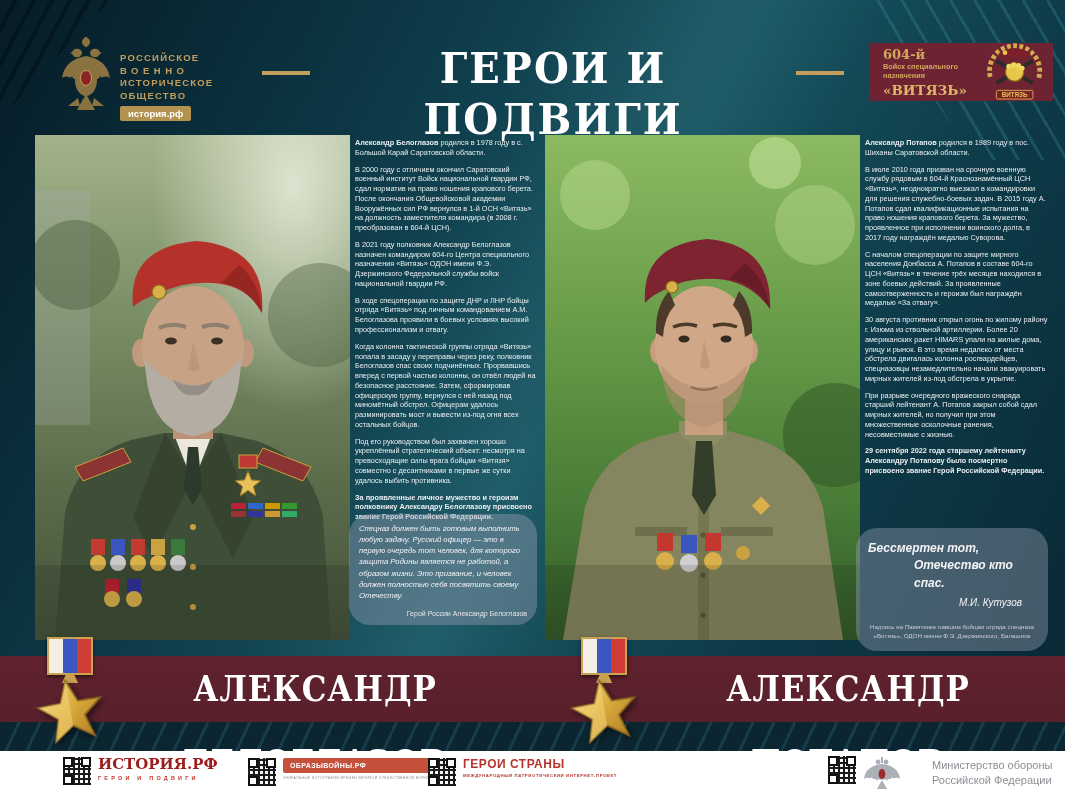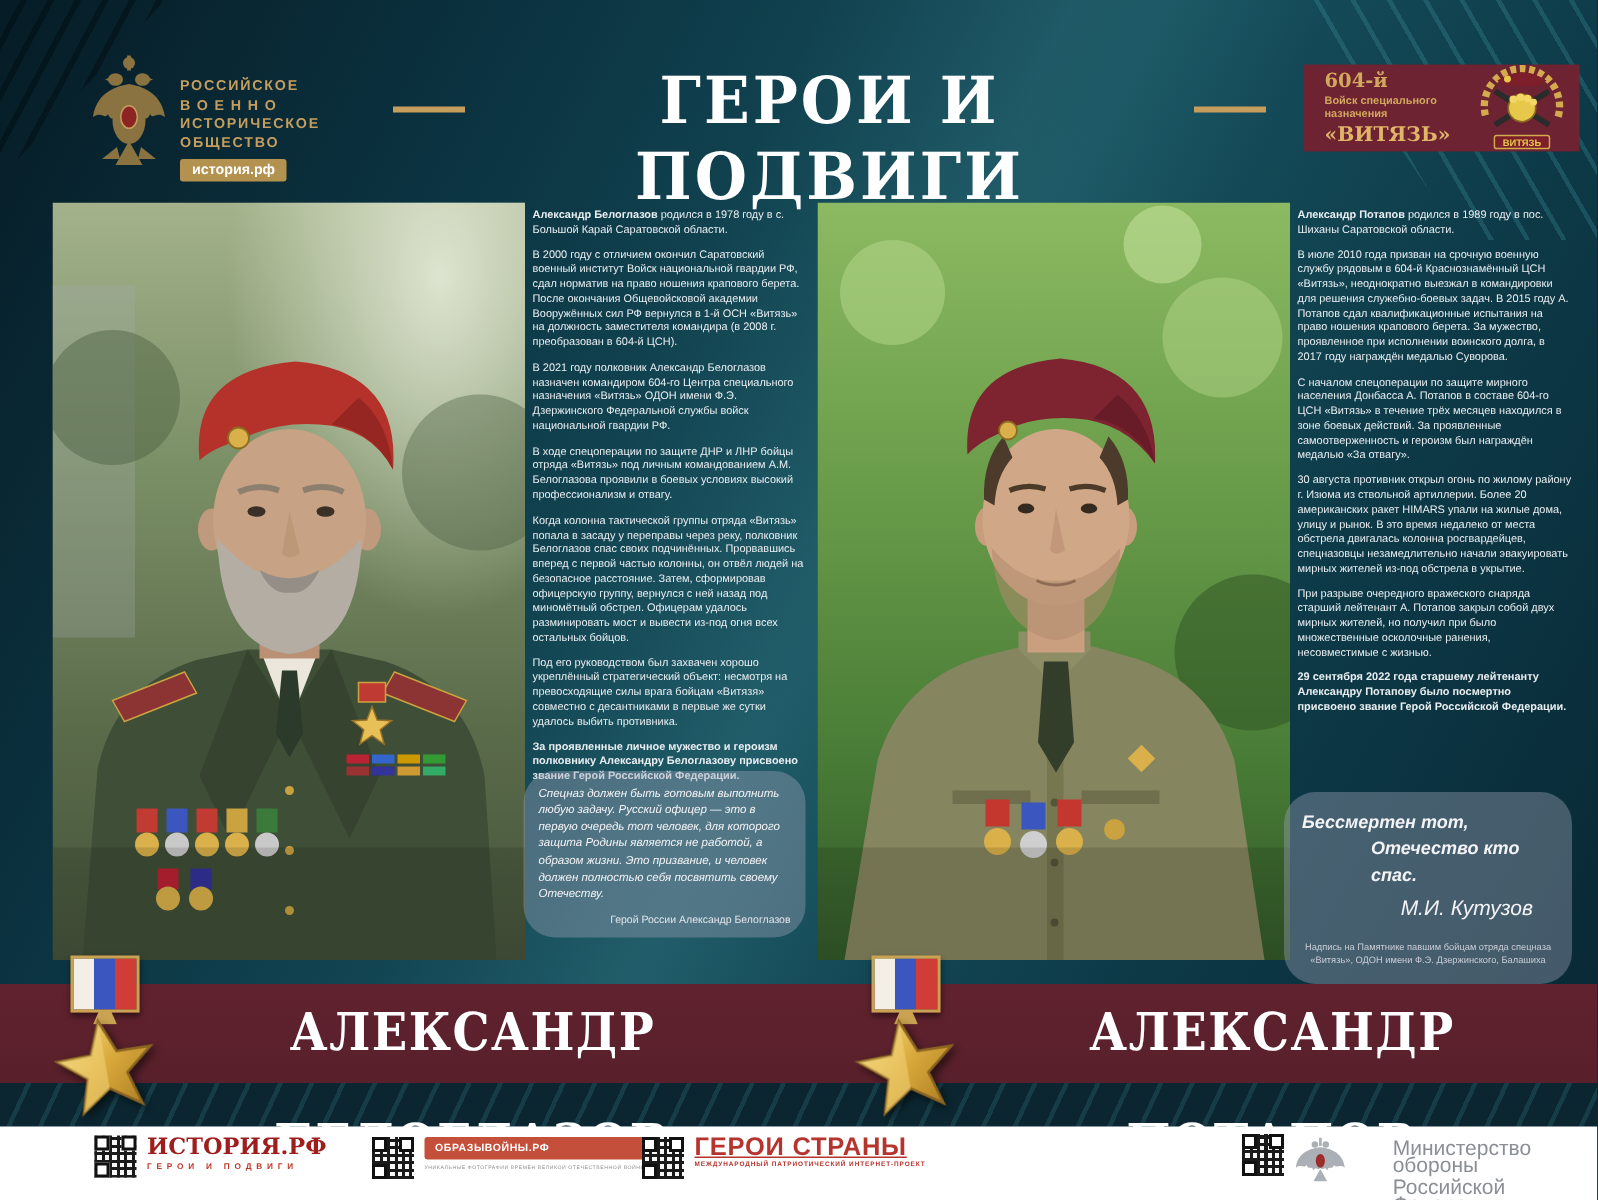--- a/index.html
+++ b/index.html
@@ -41,21 +41,21 @@
   .bio p{margin:0 0 7px 0;}
   .bio .award{font-weight:bold;}
   
   .quote{position:absolute;background:rgba(158,163,183,.40);color:#f3f3f6;box-sizing:border-box;border-radius:21px;}
   .quote.left{left:349px;top:514px;width:188px;padding:9px 10px 8px 10px;}
   .q-text{font-style:italic;font-size:7.7px;line-height:1.45;}
   .q-attr{margin-top:9px;text-align:right;font-size:7px;color:#e3e4ea;}
   .quote.right{left:856px;top:528px;width:192px;padding:12px 12px 10px 12px;}
   .q-big{font-weight:bold;font-style:italic;font-size:12px;line-height:1.45;}
   .q-big .l2{display:block;margin-left:46px;}
-  .q-kutuzov{margin-top:5px;text-align:right;font-style:italic;font-size:14px;padding-right:14px;}
+  .q-kutuzov{margin-top:5px;text-align:right;font-style:italic;font-size:10px;padding-right:14px;}
   .q-cap{margin-top:14px;text-align:center;font-size:6.2px;line-height:1.5;color:#c9ccd6;}
   
   .banner{position:absolute;left:0;top:656px;width:1065px;height:66px;
     background:linear-gradient(180deg,#60222e 0%,#58202b 100%);}
   .band{position:absolute;left:0;top:722px;width:1065px;height:29px;background:#0b2631;
     overflow:hidden;}
   .band::before{content:"";position:absolute;inset:0;
     background:repeating-linear-gradient(115deg,transparent 0 16px,rgba(60,140,150,.22) 16px 19px);}
   .hero-name{position:absolute;top:656px;height:66px;line-height:66px;width:430px;text-align:center;
     color:#fff;font-family:"DejaVu Serif",serif;font-weight:bold;font-size:31px;letter-spacing:1px;
@@ -80,29 +80,29 @@
   .qr::before{top:0;left:0;} .qr::after{top:0;right:0;}
   .qr .qm{position:absolute;bottom:0;left:0;width:6px;height:6px;border:2px solid #111;background:#fff;}
   .lg1{left:63px;top:757px;} 
   .lg1 .t{color:#9e1d1d;font-family:"DejaVu Serif",serif;font-weight:bold;font-size:15px;line-height:15px;}
   .lg1 .s{color:#c0392b;font-weight:bold;font-size:5.5px;letter-spacing:3.2px;margin-top:3px;}
   .lg2{left:248px;top:758px;}
   .lg2 .box{background:#c4503c;color:#fff;font-weight:bold;font-size:7px;letter-spacing:.4px;
     padding:4px 7px;border-radius:2px;white-space:nowrap;}
   .lg2 .s{color:#8d8d8d;font-size:3.4px;letter-spacing:.4px;margin-top:3px;text-align:center;}
   .lg3{left:428px;top:758px;}
-  .lg3 .t{color:#b5342e;font-weight:bold;font-size:17px;line-height:13px;letter-spacing:.5px;white-space:nowrap;text-decoration:underline;}
+  .lg3 .t{color:#b5342e;font-weight:bold;font-size:12px;line-height:13px;letter-spacing:.5px;white-space:nowrap;}
   .lg3 .s{color:#b5342e;font-size:4.3px;font-weight:bold;letter-spacing:.6px;margin-top:2px;text-align:center;line-height:6px;}
   .lg4{left:622px;top:756px;}
   .lg4 .top{color:#111;font-weight:bold;font-size:6px;letter-spacing:1px;margin-left:13px;}
   .lg4 .t{color:#111;font-weight:bold;font-size:13.5px;line-height:14px;white-space:nowrap;}
   .lg4 .sl{font-style:italic;}
   .lg4 .s{color:#7e8184;font-size:5px;text-align:right;margin-top:1px;}
   .lg5{left:828px;top:756px;}
-  .lg5 .t{color:#8b8f94;font-size:14px;line-height:11px;margin-top:4px;padding-left:24px;}
+  .lg5 .t{color:#8b8f94;font-size:11px;line-height:11px;margin-top:4px;padding-left:24px;}
   .eagle-mod{margin-top:0px;}
 </style>
 </head>
 <body>
 
 <div id="poster">
 
   <div class="sweep"></div>
   <div class="stripes-tr"></div>
   <div class="stripes-tl"></div>
@@ -298,21 +298,21 @@
     <p>Когда колонна тактической группы отряда «Витязь» попала в засаду у переправы через реку, полковник Белоглазов спас своих подчинённых. Прорвавшись вперед с первой частью колонны, он отвёл людей на безопасное расстояние. Затем, сформировав офицерскую группу, вернулся с ней назад под миномётный обстрел. Офицерам удалось разминировать мост и вывести из-под огня всех остальных бойцов.</p>
     <p>Под его руководством был захвачен хорошо укреплённый стратегический объект: несмотря на превосходящие силы врага бойцам «Витязя» совместно с десантниками в первые же сутки удалось выбить противника.</p>
     <p class="award">За проявленные личное мужество и героизм полковнику Александру Белоглазову присвоено звание Герой Российской Федерации.</p>
   </div>
 
   <div class="bio right">
     <p><b>Александр Потапов</b><span> родился в 1989 году в пос. Шиханы Саратовской области.</span></p>
     <p>В июле 2010 года призван на срочную военную службу рядовым в 604-й Краснознамённый ЦСН «Витязь», неоднократно выезжал в командировки для решения служебно-боевых задач. В 2015 году А. Потапов сдал квалификационные испытания на право ношения крапового берета. За мужество, проявленное при исполнении воинского долга, в 2017 году награждён медалью Суворова.</p>
     <p>С началом спецоперации по защите мирного населения Донбасса А. Потапов в составе 604-го ЦСН «Витязь» в течение трёх месяцев находился в зоне боевых действий. За проявленные самоотверженность и героизм был награждён медалью «За отвагу».</p>
     <p>30 августа противник открыл огонь по жилому району г. Изюма из ствольной артиллерии. Более 20 американских ракет HIMARS упали на жилые дома, улицу и рынок. В это время недалеко от места обстрела двигалась колонна росгвардейцев, спецназовцы незамедлительно начали эвакуировать мирных жителей из-под обстрела в укрытие.</p>
-    <p>При разрыве очередного вражеского снаряда старший лейтенант А. Потапов закрыл собой двух мирных жителей, но получил при было множественные осколочные ранения, несовместимые с жизнью.</p>
+    <p>При разрыве очередного вражеского снаряда старший лейтенант А. Потапов закрыл собой сдал мирных жителей, но получил при этом множественные осколочные ранения, несовместимые с жизнью.</p>
     <p class="award">29 сентября 2022 года старшему лейтенанту Александру Потапову было посмертно присвоено звание Герой Российской Федерации.</p>
   </div>
 
   <div class="quote left">
     <div class="q-text">Спецназ должен быть готовым выполнить любую задачу. Русский офицер — это в первую очередь тот человек, для которого защита Родины является не работой, а образом жизни. Это призвание, и человек должен полностью себя посвятить своему Отечеству.</div>
     <div class="q-attr">Герой России Александр Белоглазов</div>
   </div>
 
   <div class="quote right">
     <div class="q-big">

